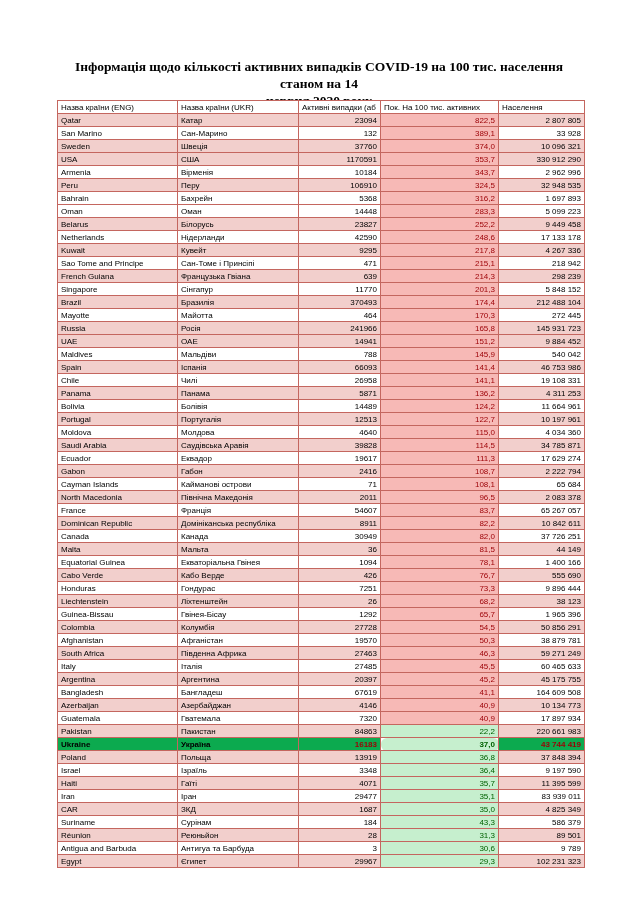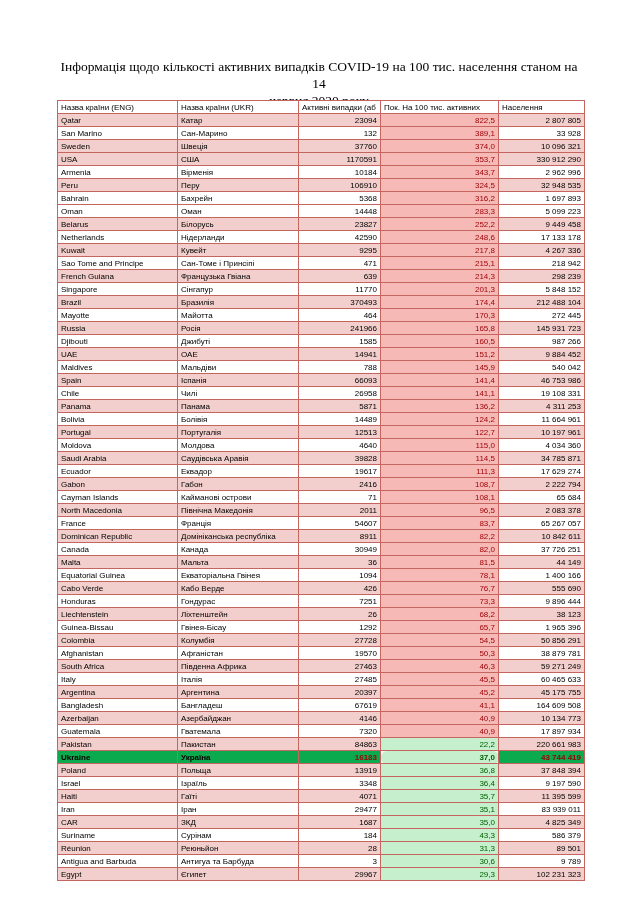--- a/index.html
+++ b/index.html
@@ -19,21 +19,21 @@
     height: 903px;
     background: #ffffff;
   }
   .doc-title {
     position: absolute;
     top: 58px;
     left: 57px;
     width: 524px;
     text-align: center;
     font-family: "Liberation Serif", serif;
-    font-weight: normal;
+    font-weight: bold;
     font-size: 13.5px;
     line-height: 17px;
     color: #000000;
   }
   table.covid {
     position: absolute;
     top: 100px;
     left: 57px;
     width: 527px;
     border-collapse: collapse;
@@ -204,27 +204,20 @@
           <td class="num zone-red">170,3</td>
           <td class="num">272 445</td>
         </tr>
         <tr class="pink">
           <td>Russia</td>
           <td>Росія</td>
           <td class="num">241966</td>
           <td class="num zone-red">165,8</td>
           <td class="num">145 931 723</td>
         </tr>
-        <tr class="white">
-          <td>Djibouti</td>
-          <td>Джибуті</td>
-          <td class="num">1585</td>
-          <td class="num zone-red">160,5</td>
-          <td class="num">987 266</td>
-        </tr>
         <tr class="pink">
           <td>UAE</td>
           <td>ОАЕ</td>
           <td class="num">14941</td>
           <td class="num zone-red">151,2</td>
           <td class="num">9 884 452</td>
         </tr>
         <tr class="white">
           <td>Maldives</td>
           <td>Мальдіви</td>

